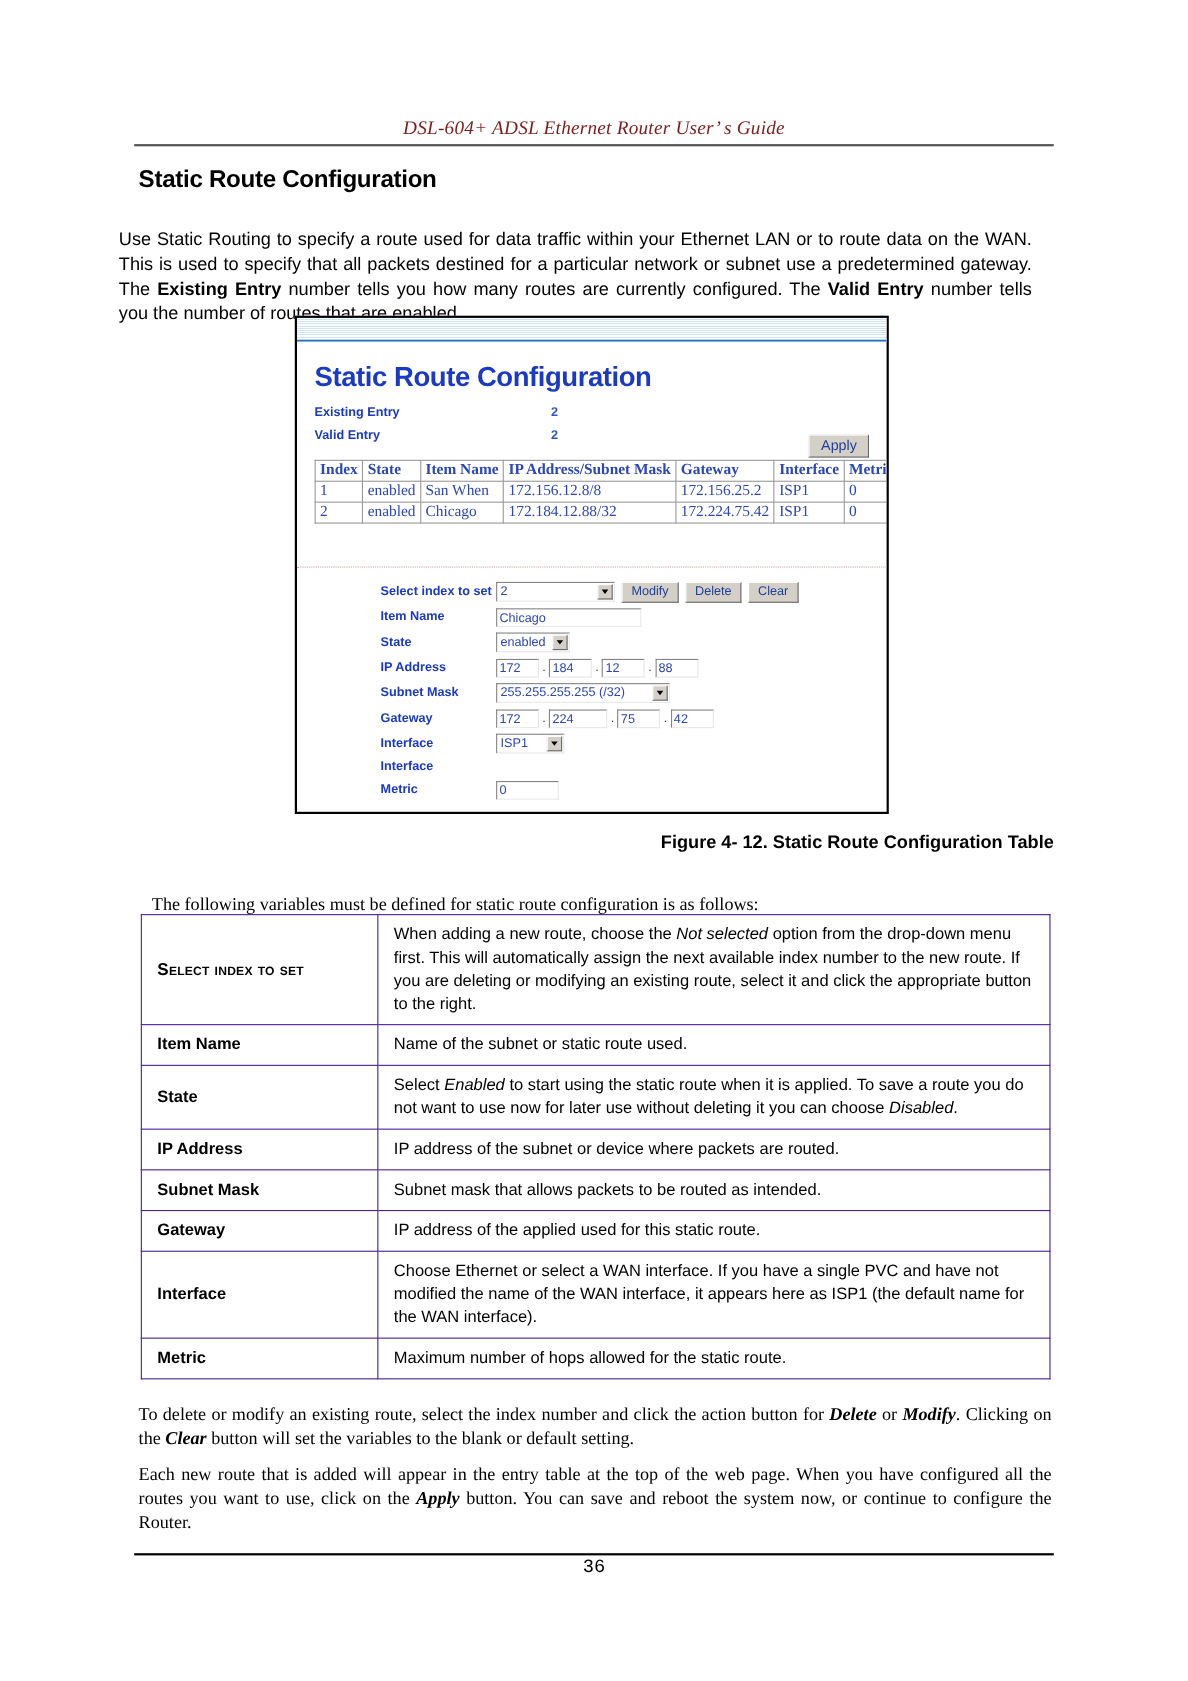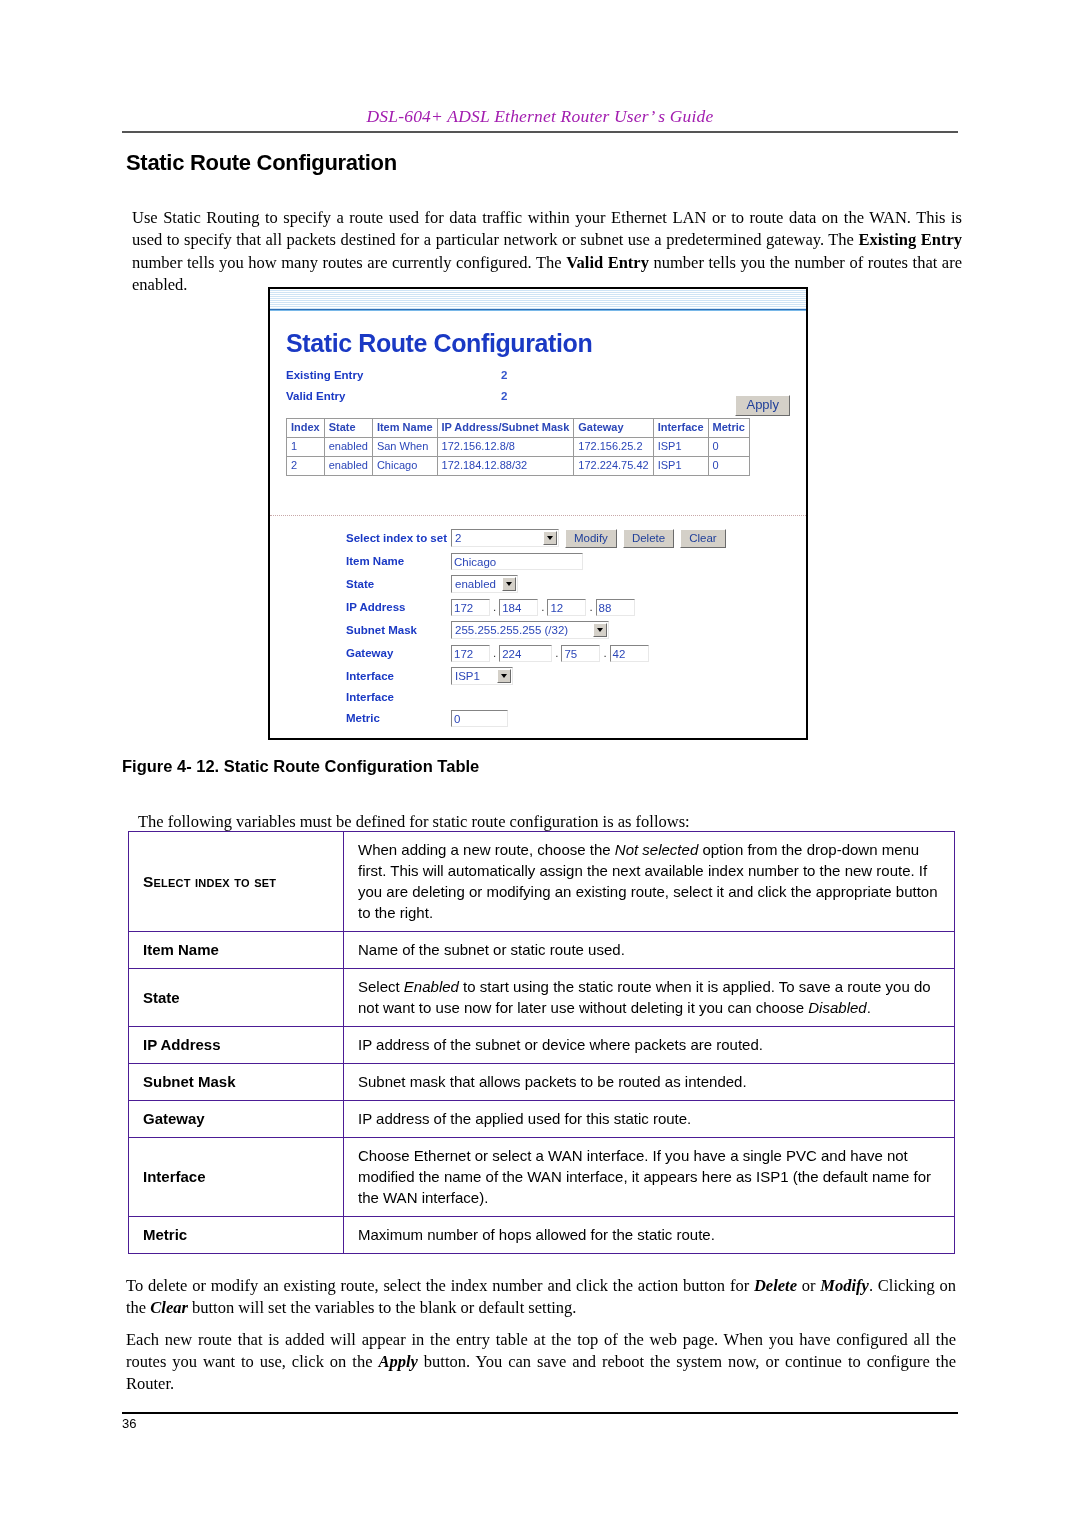--- a/index.html
+++ b/index.html
@@ -20,21 +20,21 @@
     left: 122px;
     top: 106px;
     width: 836px;
     text-align: center;
   }
   .page-header .hdr-text {
     font-family: "Liberation Serif", serif;
     font-style: italic;
     font-size: 17.5px;
     letter-spacing: 0.2px;
-    color: #a21caf;
+    color: #7f1d1d;
   }
   .hdr-rule {
     position: absolute;
     left: 122px;
     top: 131px;
     width: 836px;
     height: 2px;
     background: #555555;
   }
 
@@ -46,24 +46,24 @@
     font-family: "Liberation Sans", sans-serif;
     font-weight: bold;
     font-size: 22px;
     letter-spacing: -0.3px;
     color: #000;
   }
 
   
   .intro-para {
     position: absolute;
-    left: 132px;
+    left: 108px;
     top: 190px;
     width: 830px;
-    font-family: Liberation Serif, serif;
+    font-family: Liberation Sans, sans-serif;
     font-size: 16.5px;
     line-height: 22.5px;
     text-align: justify;
     color: #000;
   }
   .intro-para b { font-weight: bold; }
 
   
   .figure {
     position: absolute;
@@ -133,23 +133,24 @@
     right: 16px;
     top: 84px;
     padding: 2px 10px 3px 10px;
     font-size: 13px;
   }
 
   
   .route-table {
     border-collapse: collapse;
     margin: 12px 0 0 2px;
-    font-size: 11px;
+    font-size: 14px;
     color: #2b46b8;
     width: 437px;
+    font-family: Liberation Serif, serif;
   }
   .route-table th, .route-table td {
     border: 1px solid #9a9a9a;
     padding: 1px 4px 2px 4px;
     text-align: left;
     white-space: nowrap;
     font-weight: normal;
     line-height: 15px;
   }
   .route-table th { font-weight: bold; }
@@ -242,21 +243,21 @@
     font-size: 13px;
     padding: 2px 10px 3px 10px;
   }
 
   
   .fig-caption {
     position: absolute;
     left: 122px;
     top: 757px;
     width: 836px;
-    text-align: left;
+    text-align: right;
     font-family: "Liberation Sans", sans-serif;
     font-weight: bold;
     font-size: 16.5px;
     color: #000;
   }
 
   .lead-para {
     position: absolute;
     left: 138px;
     top: 794px;
@@ -317,22 +318,23 @@
     top: 1412px;
     width: 836px;
     height: 1.5px;
     background: #000;
   }
   .footer-num {
     position: absolute;
     left: 122px;
     top: 1416px;
     width: 836px;
-    font-family: Liberation Sans, sans-serif;
-    font-size: 13px;
+    text-align: center;
+    font-family: Liberation Mono, monospace;
+    font-size: 17px;
   }
 </style>
 </head>
 <body>
 
 <div class="page-header">
   <span class="hdr-text">DSL-604+ ADSL Ethernet Router User’ s Guide</span>
 </div>
 <div class="hdr-rule"></div>
 

